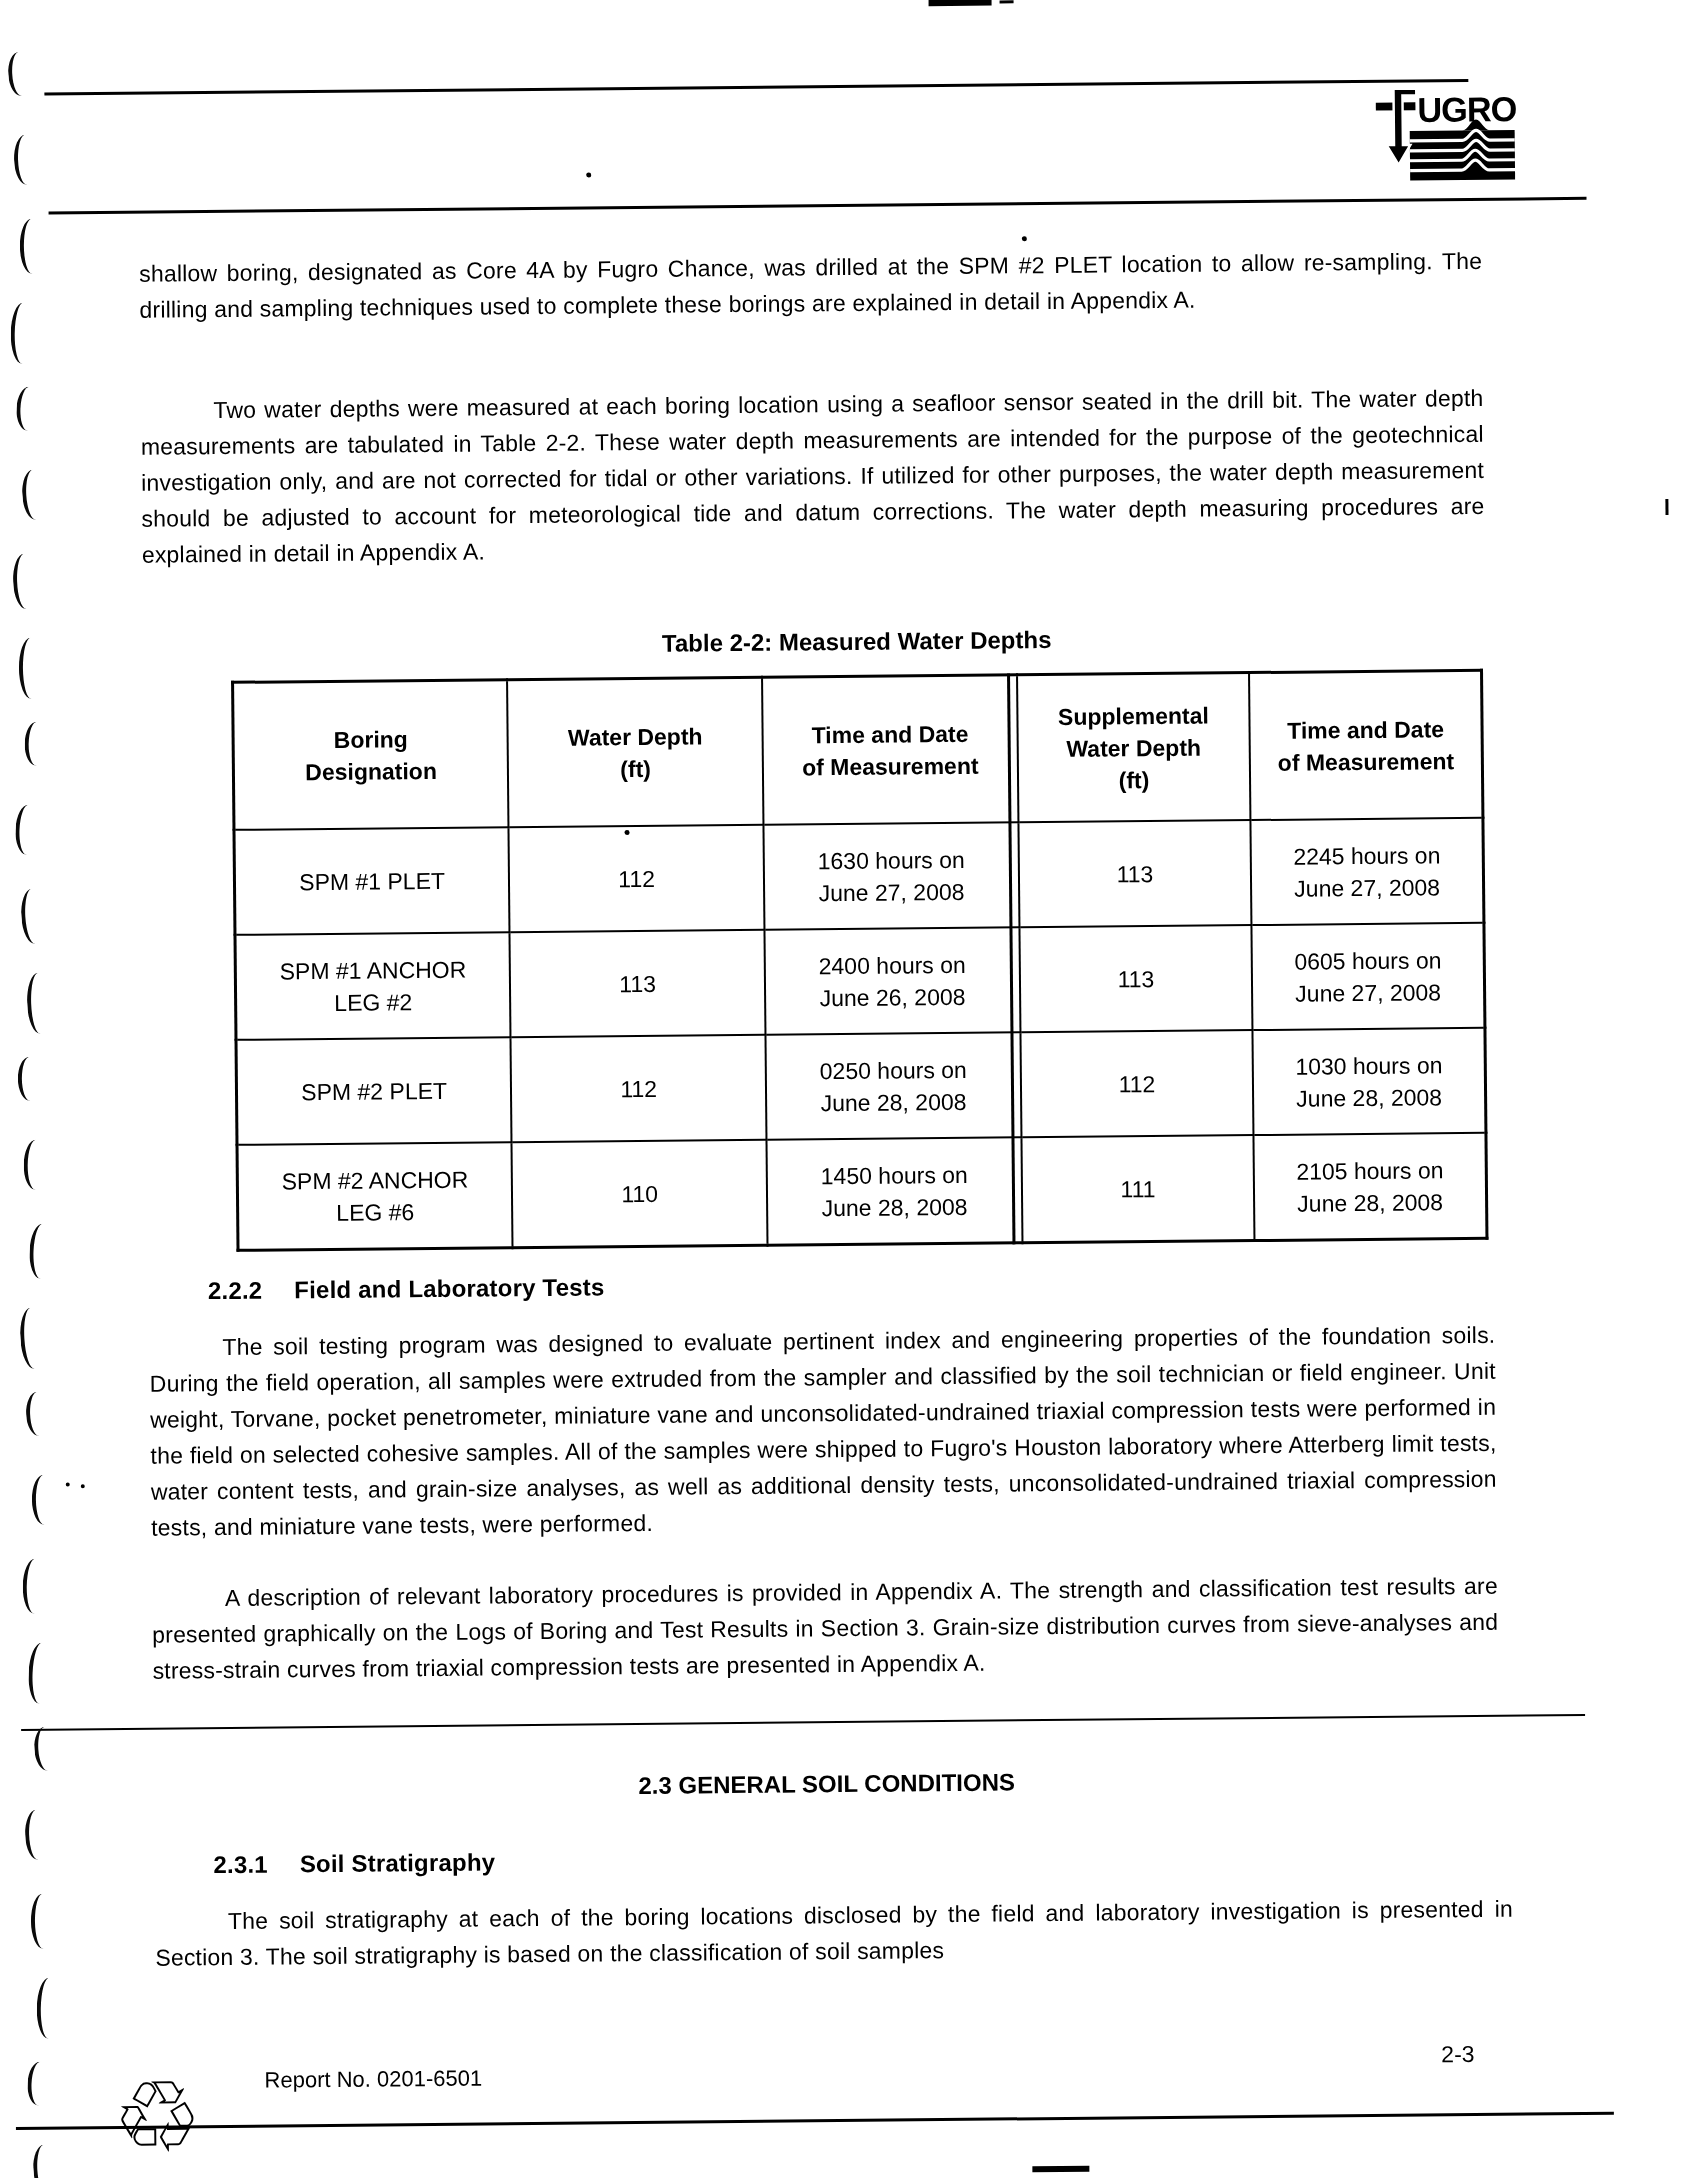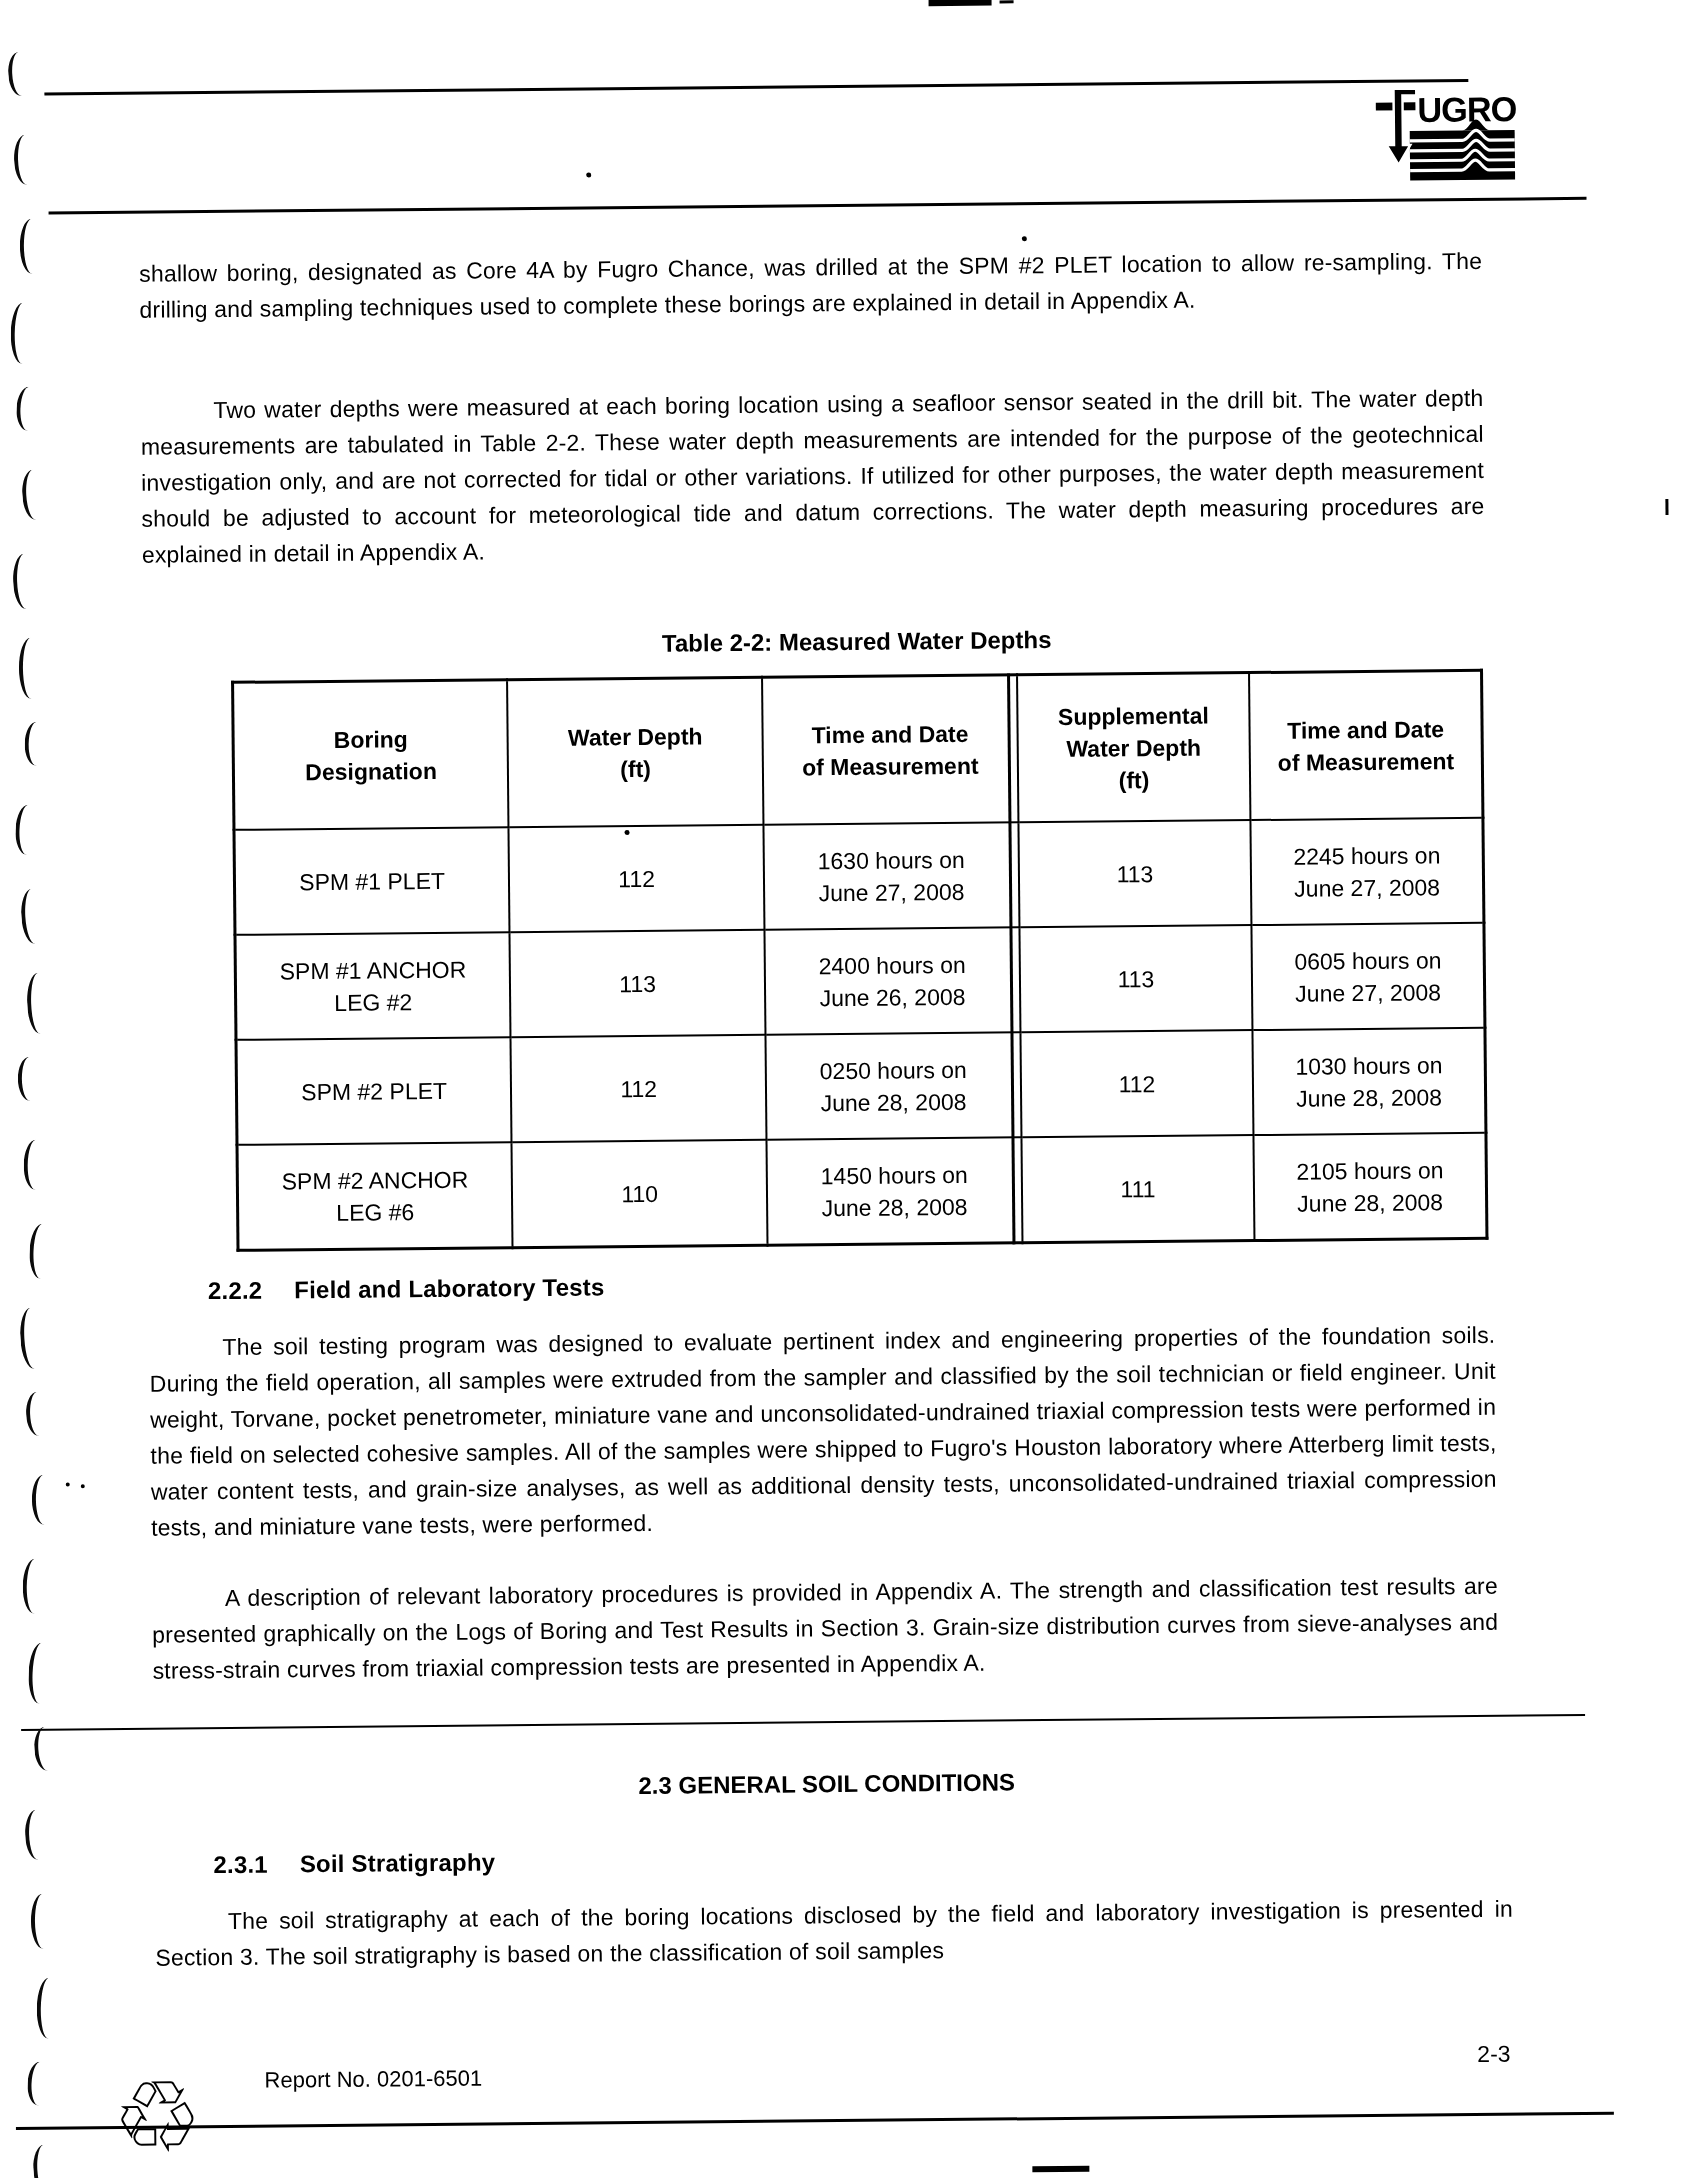--- a/index.html
+++ b/index.html
@@ -149,21 +149,21 @@
 
     <div class="h-center" style="left:147px;top:1770px;width:1346px;">2.3 GENERAL SOIL CONDITIONS</div>
 
     <div class="h-sub" style="left:206px;top:1845px;">
       <span class="h-num">2.3.1</span><span>Soil Stratigraphy</span>
     </div>
 
     <p class="para indent" style="left:147px;top:1897px;width:1358px;margin:0;">The soil stratigraphy at each of the boring locations disclosed by the field and laboratory investigation is presented in Section 3.  The soil stratigraphy is based on the classification of soil samples</p>
 
     <div class="footer-text" style="left:255px;top:2062px;">Report No. 0201-6501</div>
-    <div class="page-num" style="left:1468px;top:2047px;">2-3</div>
+    <div class="page-num" style="left:1432px;top:2047px;">2-3</div>
     <div class="rule" style="left:6px;top:2119px;width:1598px;height:3px;"></div>
     <div class="recycle" style="left:103px;top:2061px;">♲</div>
 
     <div class="dot" style="left:595px;top:170px;"></div>
     <div class="dot" style="left:1030px;top:238px;"></div>
     <div class="dot" style="left:627px;top:828px;"></div>
     <div class="dot" style="left:62px;top:1475px;width:4px;height:4px;"></div>
     <div class="dot" style="left:77px;top:1477px;width:4px;height:4px;"></div>
 
   <div class="edge-mark" style="top: 44px; left: 18px; height: 44px; transform: rotate(-3deg);"></div>

